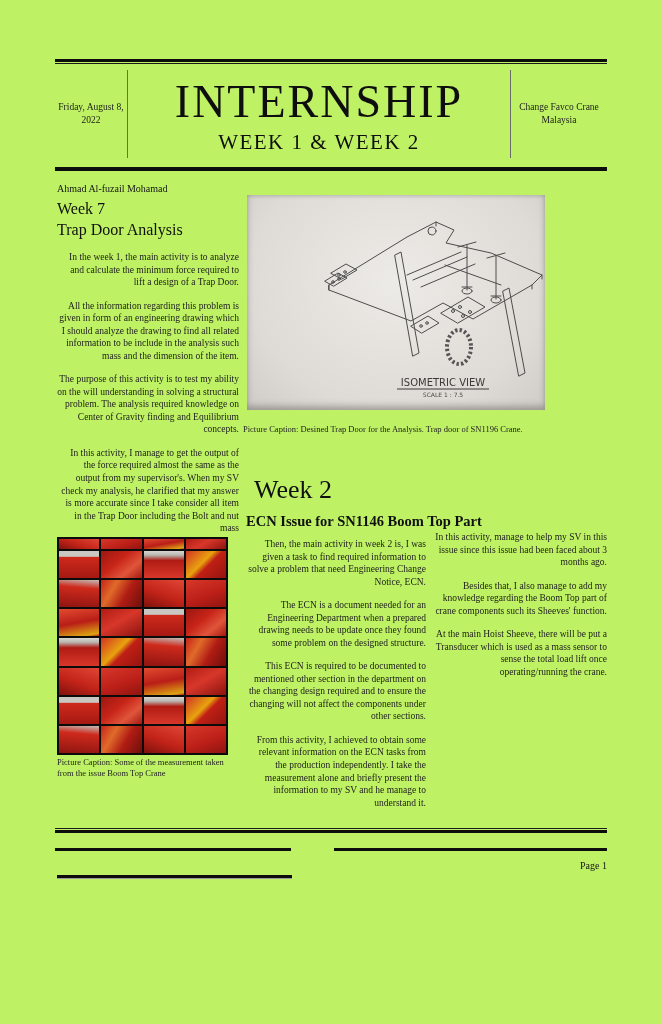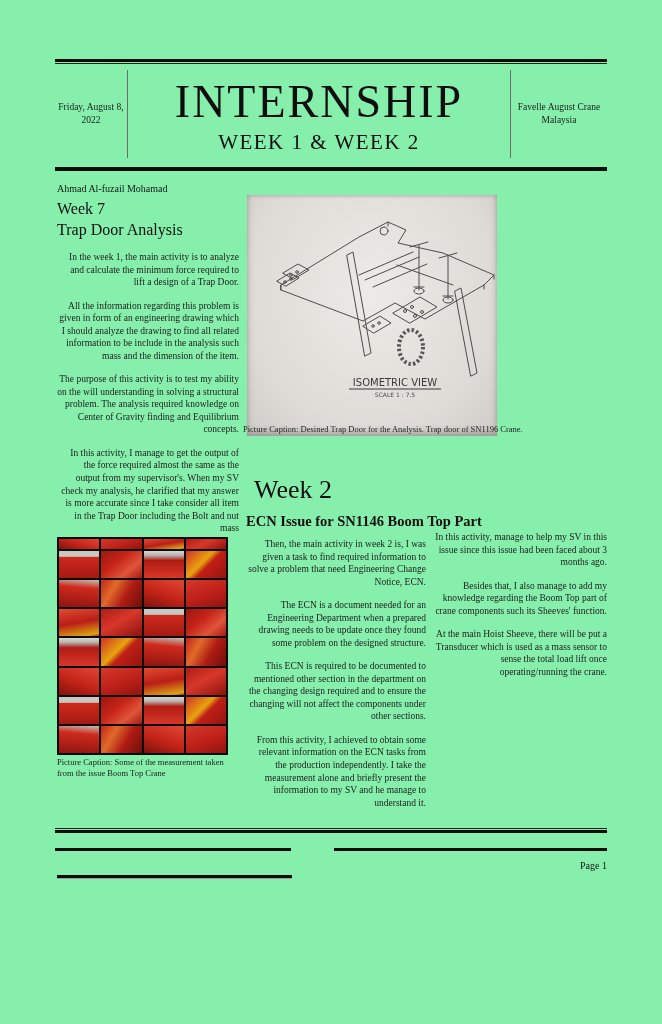--- a/index.html
+++ b/index.html
@@ -1,16 +1,16 @@
 <!DOCTYPE html>
 <html><head>
 <meta charset="utf-8">
 <style>
   html,body{margin:0;padding:0;background:#ffffff;}
-  .page{position:relative;width:662px;height:1024px;background:#86efac;overflow:hidden;
+  .page{position:relative;width:662px;height:1024px;background:#bef264;overflow:hidden;
         font-family:"Liberation Serif", serif;color:#1c1c1c;}
   .abs{position:absolute;}
 
   
   .rule-thick{background:#0d0d0d;}
   .rule-thin{background:#1a1a1a;}
 
   
   .header-grid{display:flex;align-items:stretch;}
   .hdr-left{width:66px;border-right:1px solid #6b6b6b;display:flex;align-items:center;justify-content:center;
@@ -55,39 +55,39 @@
     <div style="height:1px;"></div>
     <div class="rule-thin" style="height:1px;"></div>
   </div>
 
   <div class="abs header-grid" style="left:55px;top:70px;width:552px;height:88px;">
     <div class="hdr-left">Friday, August 8, 2022</div>
     <div class="hdr-center">
       <div class="masthead">INTERNSHIP</div>
       <div class="masthead-sub">WEEK 1 &amp; WEEK 2</div>
     </div>
-    <div class="hdr-right">Favelle August Crane Malaysia</div>
+    <div class="hdr-right">Change Favco Crane Malaysia</div>
   </div>
 
   <div class="abs rule-thick" style="left:55px;top:167px;width:552px;height:4px;"></div>
 
   <div class="abs byline" style="left:57px;top:183px;width:300px;">Ahmad Al-fuzail Mohamad</div>
 
   <div class="abs" style="left:57px;top:200px;width:182px;">
     <h2 class="sec">Week 7</h2>
     <h3 class="sub">Trap Door Analysis</h3>
     <div class="col" style="margin-top:12px;">
         <p>In the week 1, the main activity is to analyze and calculate the minimum force required to lift a design of a Trap Door.</p>
         <p>All the information regarding this problem is given in form of an engineering drawing which I should analyze the drawing to find all related information to be include in the analysis such mass and the dimension of the item.</p>
         <p>The purpose of this activity is to test my ability on the will understanding in solving a structural problem. The analysis required knowledge on Center of Gravity finding and Equilibrium concepts.</p>
         <p>In this activity, I manage to get the output of the force required almost the same as the output from my supervisor's. When my SV check my analysis, he clarified that my answer is more accurate since I take consider all item in the Trap Door including the Bolt and nut mass</p>
       </div>
   </div>
 
-  <div class="abs drawing" style="left:247px;top:195px;width:250px;height:241px;">
+  <div class="abs drawing" style="left:247px;top:195px;width:250px;height:215px;padding-left:48px;">
     <svg width="250" height="215" viewBox="0 0 250 215">
       <g stroke="#4c4c4c" fill="none" stroke-width="1" stroke-linejoin="round" stroke-linecap="round">
 
         <path d="M34,90 L112,42 L141,27 L159,35 L151,48 L196,58 L247,80 L237,90 L178,124 L148,108 L116,126 L34,95 Z"></path>
         <path d="M34,90 L34,95 M141,27 L141,31 M247,80 L247,84 M237,90 L237,94"></path>
         <circle cx="137" cy="36" r="4"></circle>
 
         <path d="M112,80 L166,57 M118,85 L172,62 M126,92 L180,69"></path>
 
         <path d="M172,50 L172,95 M163,52 L181,47 M167,92 L177,92"></path>

